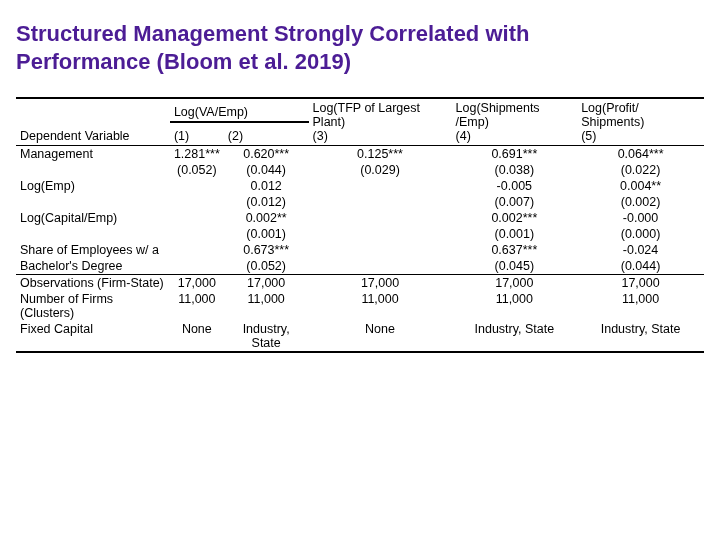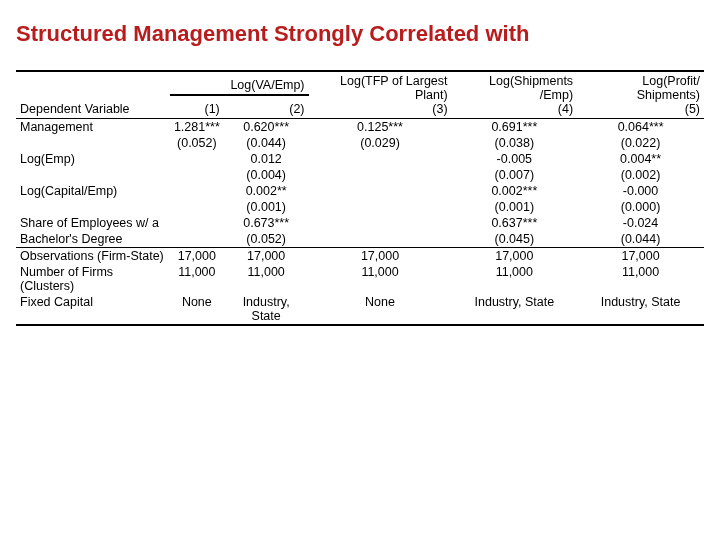--- a/index.html
+++ b/index.html
@@ -9,31 +9,31 @@
       width: 720px;
       height: 540px;
       overflow: hidden;
       padding: 20px 16px 16px 16px;
     }
     .title {
       font-size: 22px;
       font-weight: bold;
       line-height: 1.25;
       margin-bottom: 22px;
-      color: #b91c1c;
+      color: #4c1d95;
     }
     table {
       width: 100%;
       border-collapse: collapse;
       font-size: 12.5px;
       color: #000;
     }
     thead tr th {
       font-weight: normal;
-      text-align: right;
+      text-align: left;
       padding: 2px 4px;
       vertical-align: bottom;
       border-top: 2px solid #000;
       border-bottom: 1px solid #000;
     }
     thead tr th.left-align {
       text-align: left;
     }
     tbody tr td {
       text-align: center;
@@ -51,20 +51,21 @@
     }
     .bold-label {
       font-weight: normal;
     }
   </style>
 </head>
 <body>
 
 <div class="title">
   <span>Structured Management Strongly Correlated with</span><br>
+  <span>Performance (Bloom et al. 2019)</span>
 </div>
 
 <table>
   <thead>
     <tr>
       <th class="left-align" rowspan="2">Dependent Variable</th>
       <th colspan="2">Log(VA/Emp)</th>
       <th rowspan="2">
         <span>Log(TFP of Largest Plant)</span><br>
         <span>(3)</span>
@@ -104,21 +105,21 @@
         <td class="left-align">Log(Emp)</td>
         <td></td>
         <td>0.012</td>
         <td></td>
         <td>-0.005</td>
         <td>0.004**</td>
       </tr>
       <tr>
         <td class="left-align"></td>
         <td></td>
-        <td>(0.004)</td>
+        <td>(0.012)</td>
         <td></td>
         <td>(0.007)</td>
         <td>(0.002)</td>
       </tr>
       <tr>
         <td class="left-align">Log(Capital/Emp)</td>
         <td></td>
         <td>0.002**</td>
         <td></td>
         <td>0.002***</td>

